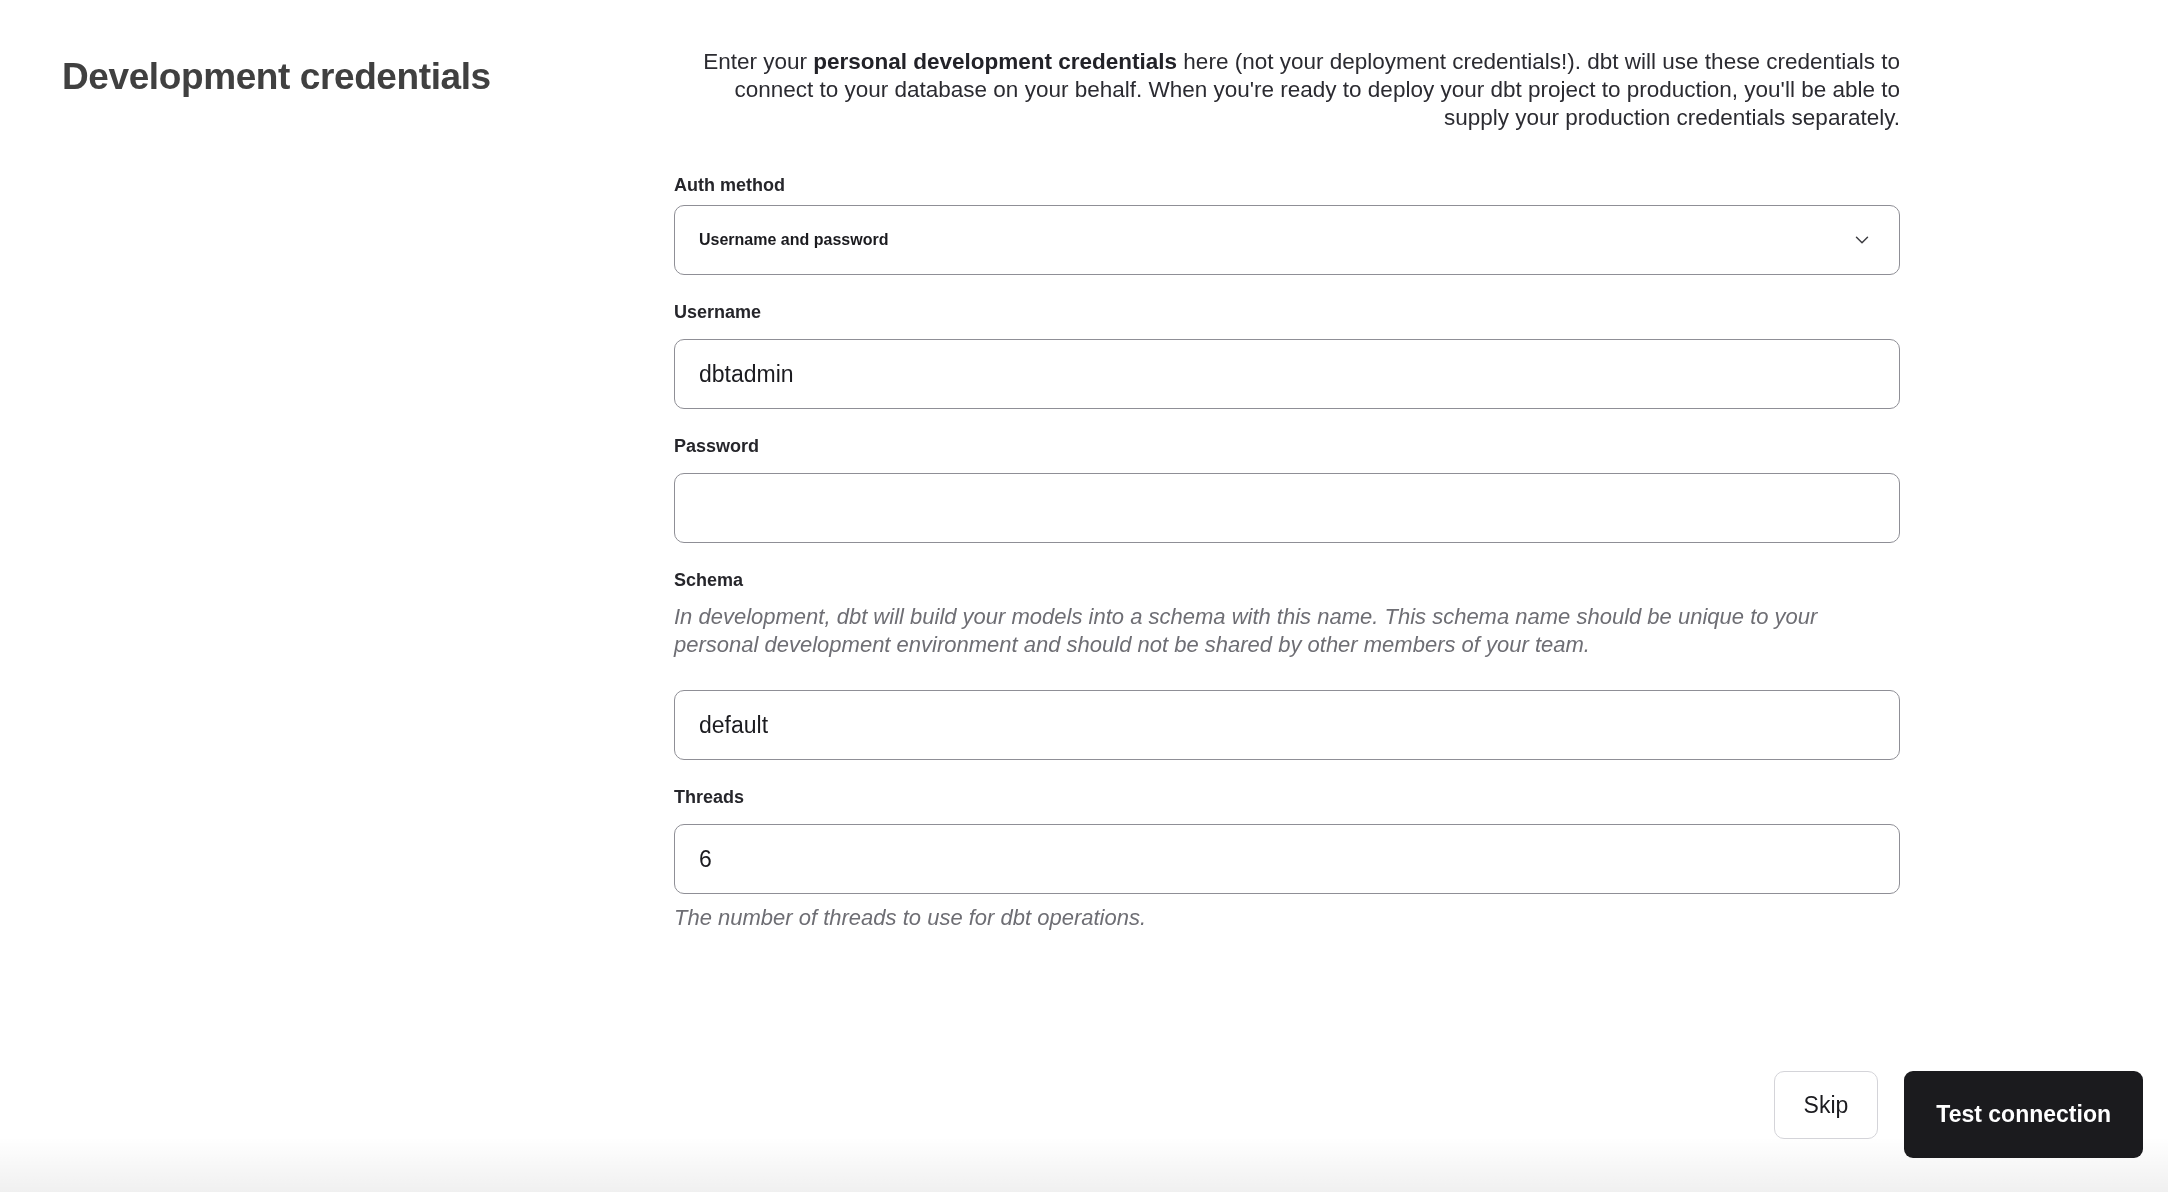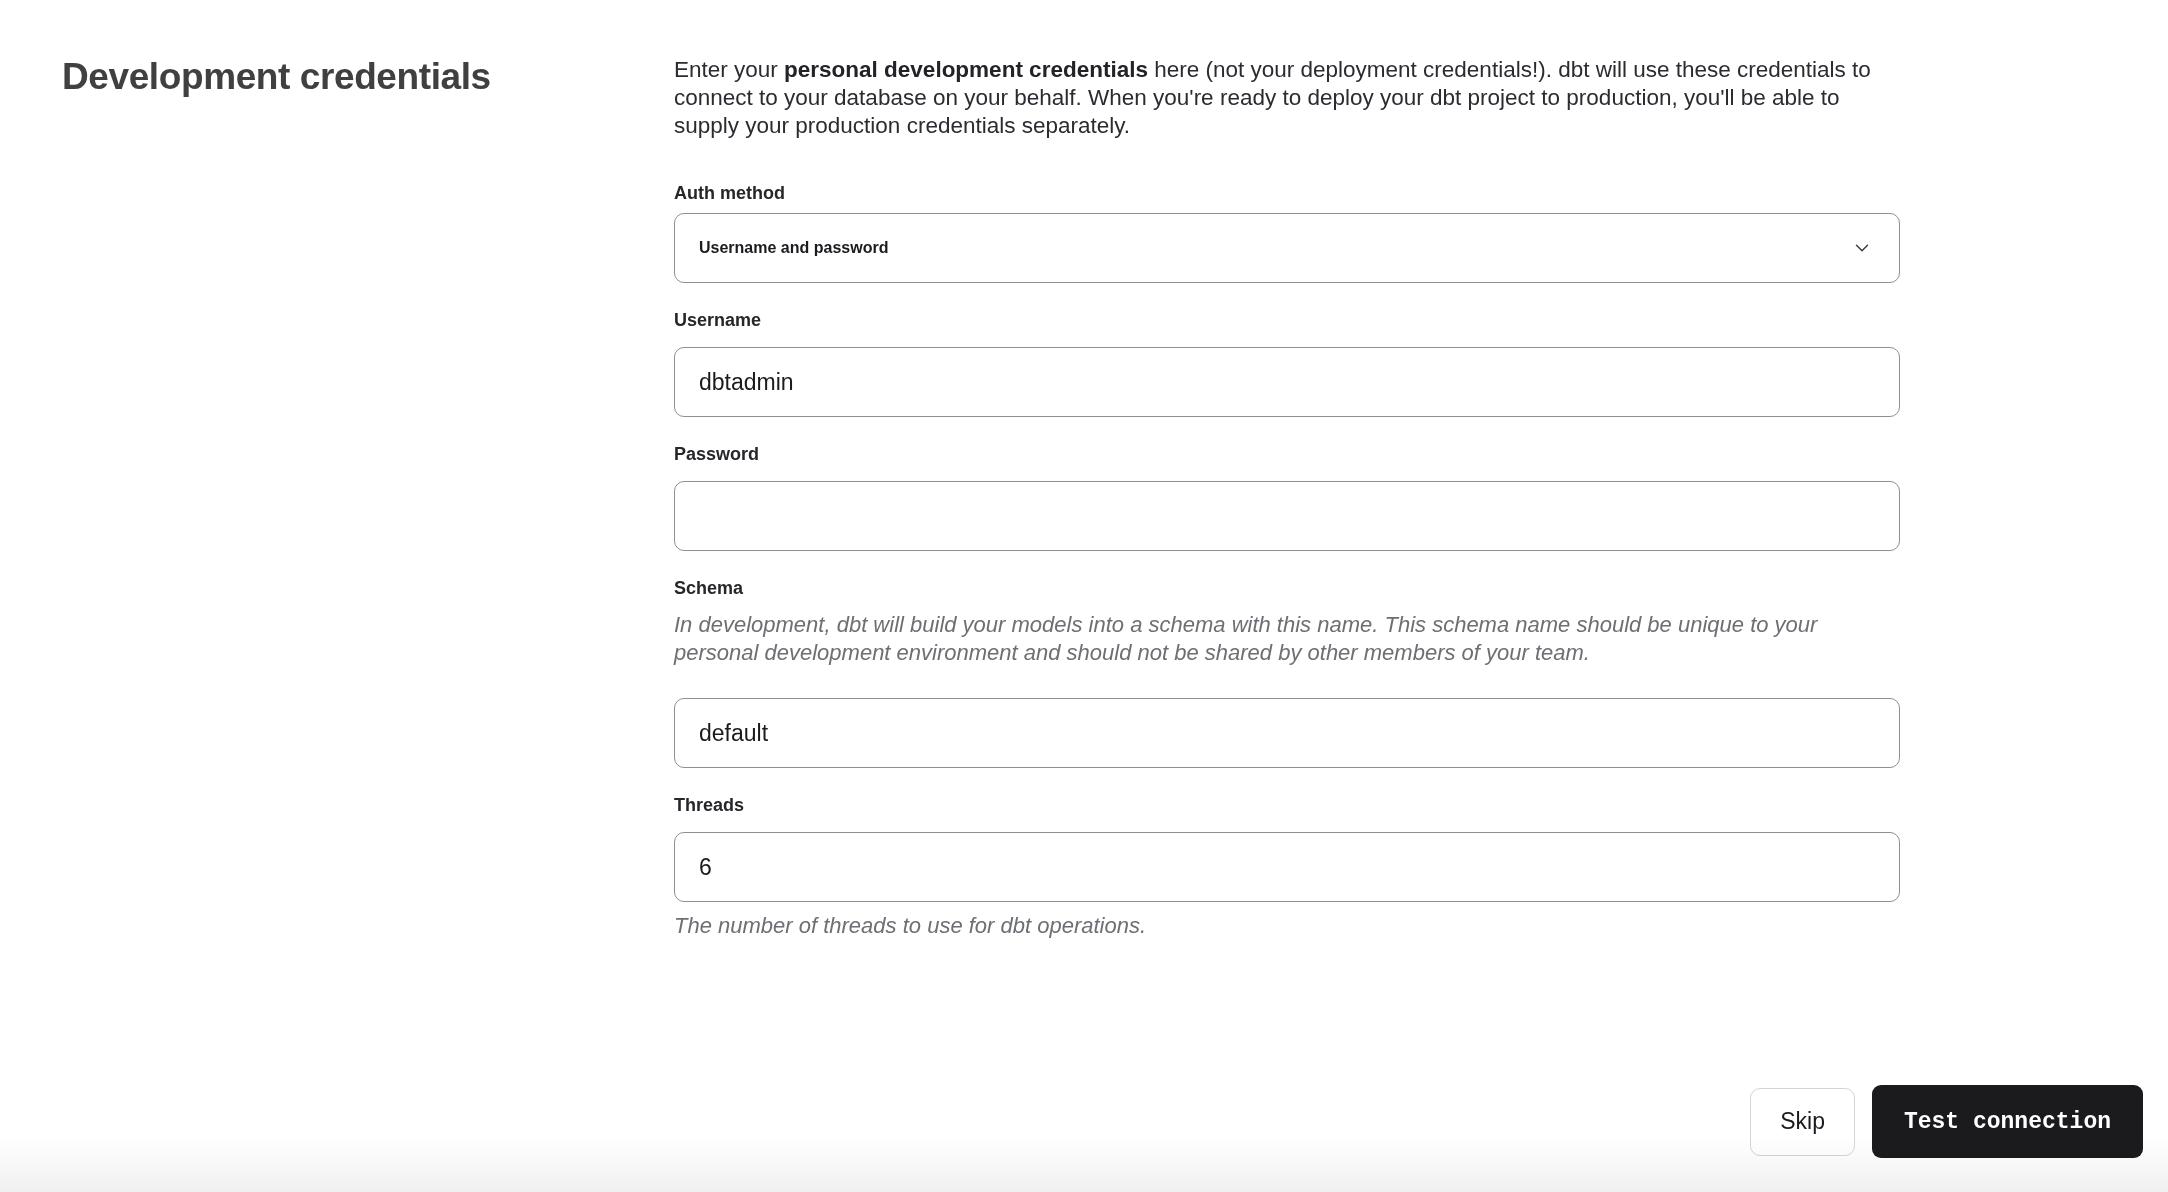--- a/index.html
+++ b/index.html
@@ -21,24 +21,25 @@
   .page-title {
     margin: 16px;
     font-size: 37px;
     font-weight: 700;
     letter-spacing: -0.4px;
     line-height: 1.15;
     color: #404040;
   }
   .right-col { width: 1226px; flex: 0 0 1226px; }
   .description {
-    margin: 16px 0 40px 0;
+    margin: 8px 0 40px 0;
     font-size: 22.5px;
     line-height: 28px;
     color: #2b2b31;
+    text-align: right;
   }
   .description .bold { font-weight: 700; color: #222228; }
   .field { margin-bottom: 24px; }
   .field-label {
     display: block;
     font-size: 18px;
     font-weight: 600;
     line-height: 26px;
     margin: 0 0 7px 0;
     color: #26262b;
@@ -86,41 +87,41 @@
     font-size: 22px;
     line-height: 28px;
     color: #6e6e74;
     font-style: italic;
   }
   .footer-actions {
     position: absolute;
     right: 25px;
     bottom: 34px;
     display: flex;
-    align-items: center;
-    gap: 17px;
+    align-items: flex-start;
+    gap: 26px;
   }
   .skip-button {
     height: 68px;
     padding: 0 29px;
     background: #ffffff;
     border: 1px solid #d4d4d9;
     border-radius: 10px;
     font-family: "Liberation Sans", sans-serif;
     font-size: 23px;
     color: #1b1b1f;
     cursor: pointer;
   }
   .test-connection-button {
-    height: 73px;
+    height: 87px;
     padding: 0 32px;
     background: #1b1b1e;
     border: none;
     border-radius: 9px;
-    font-family: Liberation Mono, monospace;
+    font-family: Liberation Sans, sans-serif;
     font-size: 23px;
     font-weight: 700;
     color: #ffffff;
     cursor: pointer;
   }
   .bottom-fade {
     position: absolute;
     left: 0; right: 0; bottom: 0;
     height: 55px;
     background: linear-gradient(to bottom, rgba(0,0,0,0) 0%, rgba(0,0,0,0.06) 100%);

